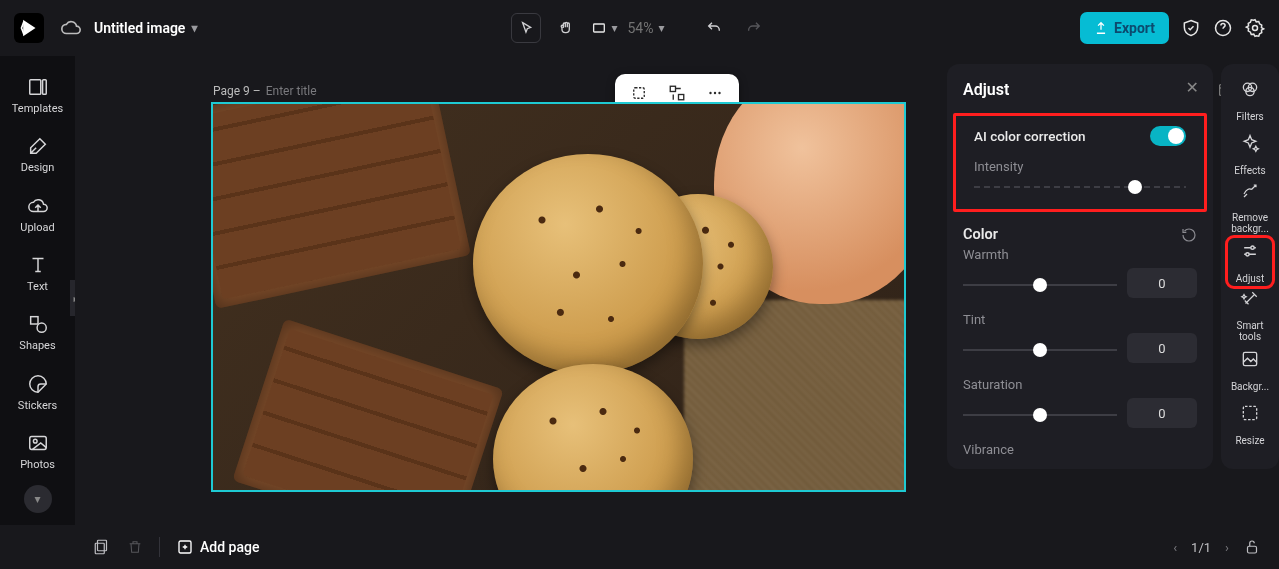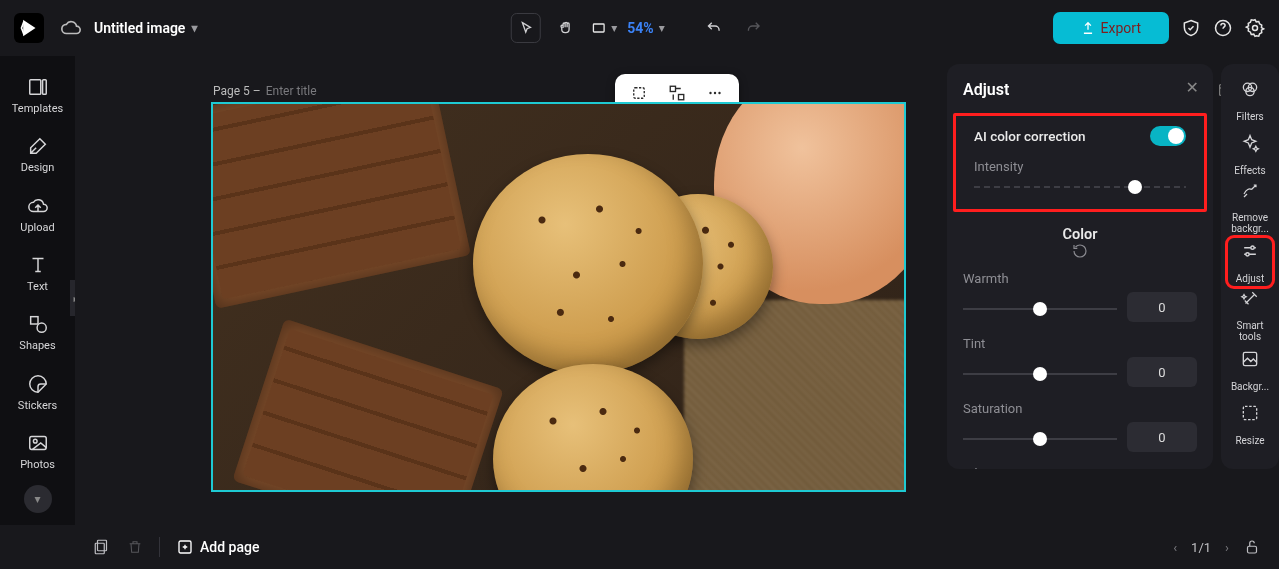--- a/index.html
+++ b/index.html
@@ -8,23 +8,23 @@
 .topbar { height:56px; display:flex; align-items:center; padding:0 14px; gap:10px; }
 .logo { width:30px; height:30px; background:#000; border-radius:6px; display:flex; align-items:center; justify-content:center; }
 .logo svg { width:20px; height:20px; }
 .cloud-icon { width:22px; height:22px; color:#bcbcbd; margin-left:6px; }
 .title { font-size:14px; font-weight:600; color:#fff; margin-left:2px; display:flex; align-items:center; gap:6px; cursor:pointer; }
 .chev-d { color:#9a9a9e; font-size:12px; }
 .topcenter { position:absolute; left:50%; transform:translateX(-50%); display:flex; align-items:center; gap:10px; }
 .tbtn { width:30px; height:30px; border-radius:6px; display:flex; align-items:center; justify-content:center; color:#cfcfd2; cursor:pointer; }
 .tbtn.outline { border:1px solid #3a3a40; }
 .tdiv { display:flex; align-items:center; gap:5px; }
-.zoom { font-size:14px; color:#3b82f6; font-weight:700; }
+.zoom { font-size:14px; color:#737373; font-weight:400; }
 .topRight { margin-left:auto; display:flex; align-items:center; gap:12px; }
-.export-btn { background:#06bcd4; color:#7f1d1d; border:none; border-radius:7px; height:32px; padding:0 28px; display:flex; align-items:center; gap:6px; font-size:14px; font-weight:400; cursor:pointer; }
+.export-btn { background:#06bcd4; color:#0c4a6e; border:none; border-radius:7px; height:32px; padding:0 14px; display:flex; align-items:center; gap:6px; font-size:14px; font-weight:700; cursor:pointer; }
 .ricon { width:20px; height:20px; color:#e6e6e6; cursor:pointer; }
 
 .leftnav { position:absolute; left:0; top:56px; bottom:44px; width:75px; background:#0f0f12; display:flex; flex-direction:column; align-items:center; padding-top:14px; gap:8px; }
 .lnitem { width:100%; height:62px; display:flex; flex-direction:column; align-items:center; justify-content:center; gap:4px; color:#d6d6d8; font-size:11px; cursor:pointer; }
 .lnitem svg { width:22px; height:22px; }
 .ln-expand { position:absolute; right:-7px; top:224px; width:12px; height:36px; background:#26262c; border-radius:0 6px 6px 0; display:flex; align-items:center; justify-content:center; color:#888; font-size:10px; cursor:pointer; }
 .ln-bottom { margin-top:auto; margin-bottom:12px; }
 .avatar { width:28px; height:28px; border-radius:50%; background:#2b2b31; display:flex; align-items:center; justify-content:center; color:#888; font-size:12px; cursor:pointer; }
 
 .canvas { position:absolute; left:75px; right:0; top:56px; bottom:44px; background:#18181c; }
@@ -54,21 +54,21 @@
 .redbox { border:3px solid #ff1e1e; border-radius:2px; padding:10px 18px 14px; margin:0 -10px 14px; }
 .row { display:flex; align-items:center; justify-content:space-between; margin-bottom:10px; }
 .lab { font-size:13.5px; color:#eaeaea; font-weight:500; }
 .sub { font-size:13px; color:#8e8e94; }
 .toggle { width:36px; height:20px; background:#08b4c4; border-radius:10px; position:relative; cursor:pointer; }
 .toggle .knob { position:absolute; right:2px; top:2px; width:16px; height:16px; background:#fff; border-radius:50%; }
 .slider { position:relative; height:16px; margin-top:4px; }
 .track { position:absolute; left:0; right:0; top:50%; height:2px; background:#3d3d44; transform:translateY(-50%); }
 .track.dashed { background:repeating-linear-gradient(90deg,#3d3d44 0 6px,transparent 6px 10px); }
 .thumb { position:absolute; top:50%; width:14px; height:14px; background:#fff; border-radius:50%; transform:translate(-50%,-50%); cursor:pointer; }
-.section-h { display:flex; align-items:center; justify-content:space-between; margin:6px 0 12px;flex-direction:column; }
+.section-h { display:flex; align-items:center; justify-content:space-between; margin:6px 0 4px; }
 .section-h .lab { font-size:14.5px; font-weight:600; }
 .reset { color:#8a8a90; cursor:pointer; }
 .ctrl { margin-bottom:14px; }
 .ctrl .sub { margin-bottom:6px; display:block; }
 .srow { display:flex; align-items:center; gap:10px; }
 .srow .slider { flex:1; }
 .valbox { width:70px; height:30px; background:#2c2c33; border-radius:6px; display:flex; align-items:center; justify-content:center; font-size:13px; color:#ddd; }
 
 .farright { position:absolute; right:0; top:8px; width:58px; bottom:56px; background:#1e1e24; border-radius:12px; display:flex; flex-direction:column; align-items:center; padding-top:10px; gap:2px; }
 .fritem { width:48px; height:52px; display:flex; flex-direction:column; align-items:center; justify-content:center; gap:12px; color:#d4d4d7; font-size:10px; cursor:pointer; border-radius:8px; text-align:center; line-height:1.1; }
@@ -228,21 +228,21 @@
     <div class="pillbtn">
         <svg width="18" height="18" viewBox="0 0 24 24" fill="currentColor">
           <circle cx="6" cy="12" r="1.6"></circle>
           <circle cx="12" cy="12" r="1.6"></circle>
           <circle cx="18" cy="12" r="1.6"></circle>
         </svg>
       </div>
   </div>
 
   <div class="pageinfo">
-    <span>Page 5 –</span>
+    <span>Page 9 –</span>
     <span class="placeholder">Enter title</span>
   </div>
   <svg class="frame-icon" width="16" height="16" viewBox="0 0 24 24" fill="none" stroke="currentColor" stroke-width="1.6">
       <rect x="4" y="4" width="16" height="16" rx="1"></rect>
       <path d="M9 4v16M4 9h16"></path>
     </svg>
   <svg class="frame-more" width="16" height="16" viewBox="0 0 24 24" fill="currentColor">
       <circle cx="6" cy="12" r="1.6"></circle>
       <circle cx="12" cy="12" r="1.6"></circle>
       <circle cx="18" cy="12" r="1.6"></circle>

